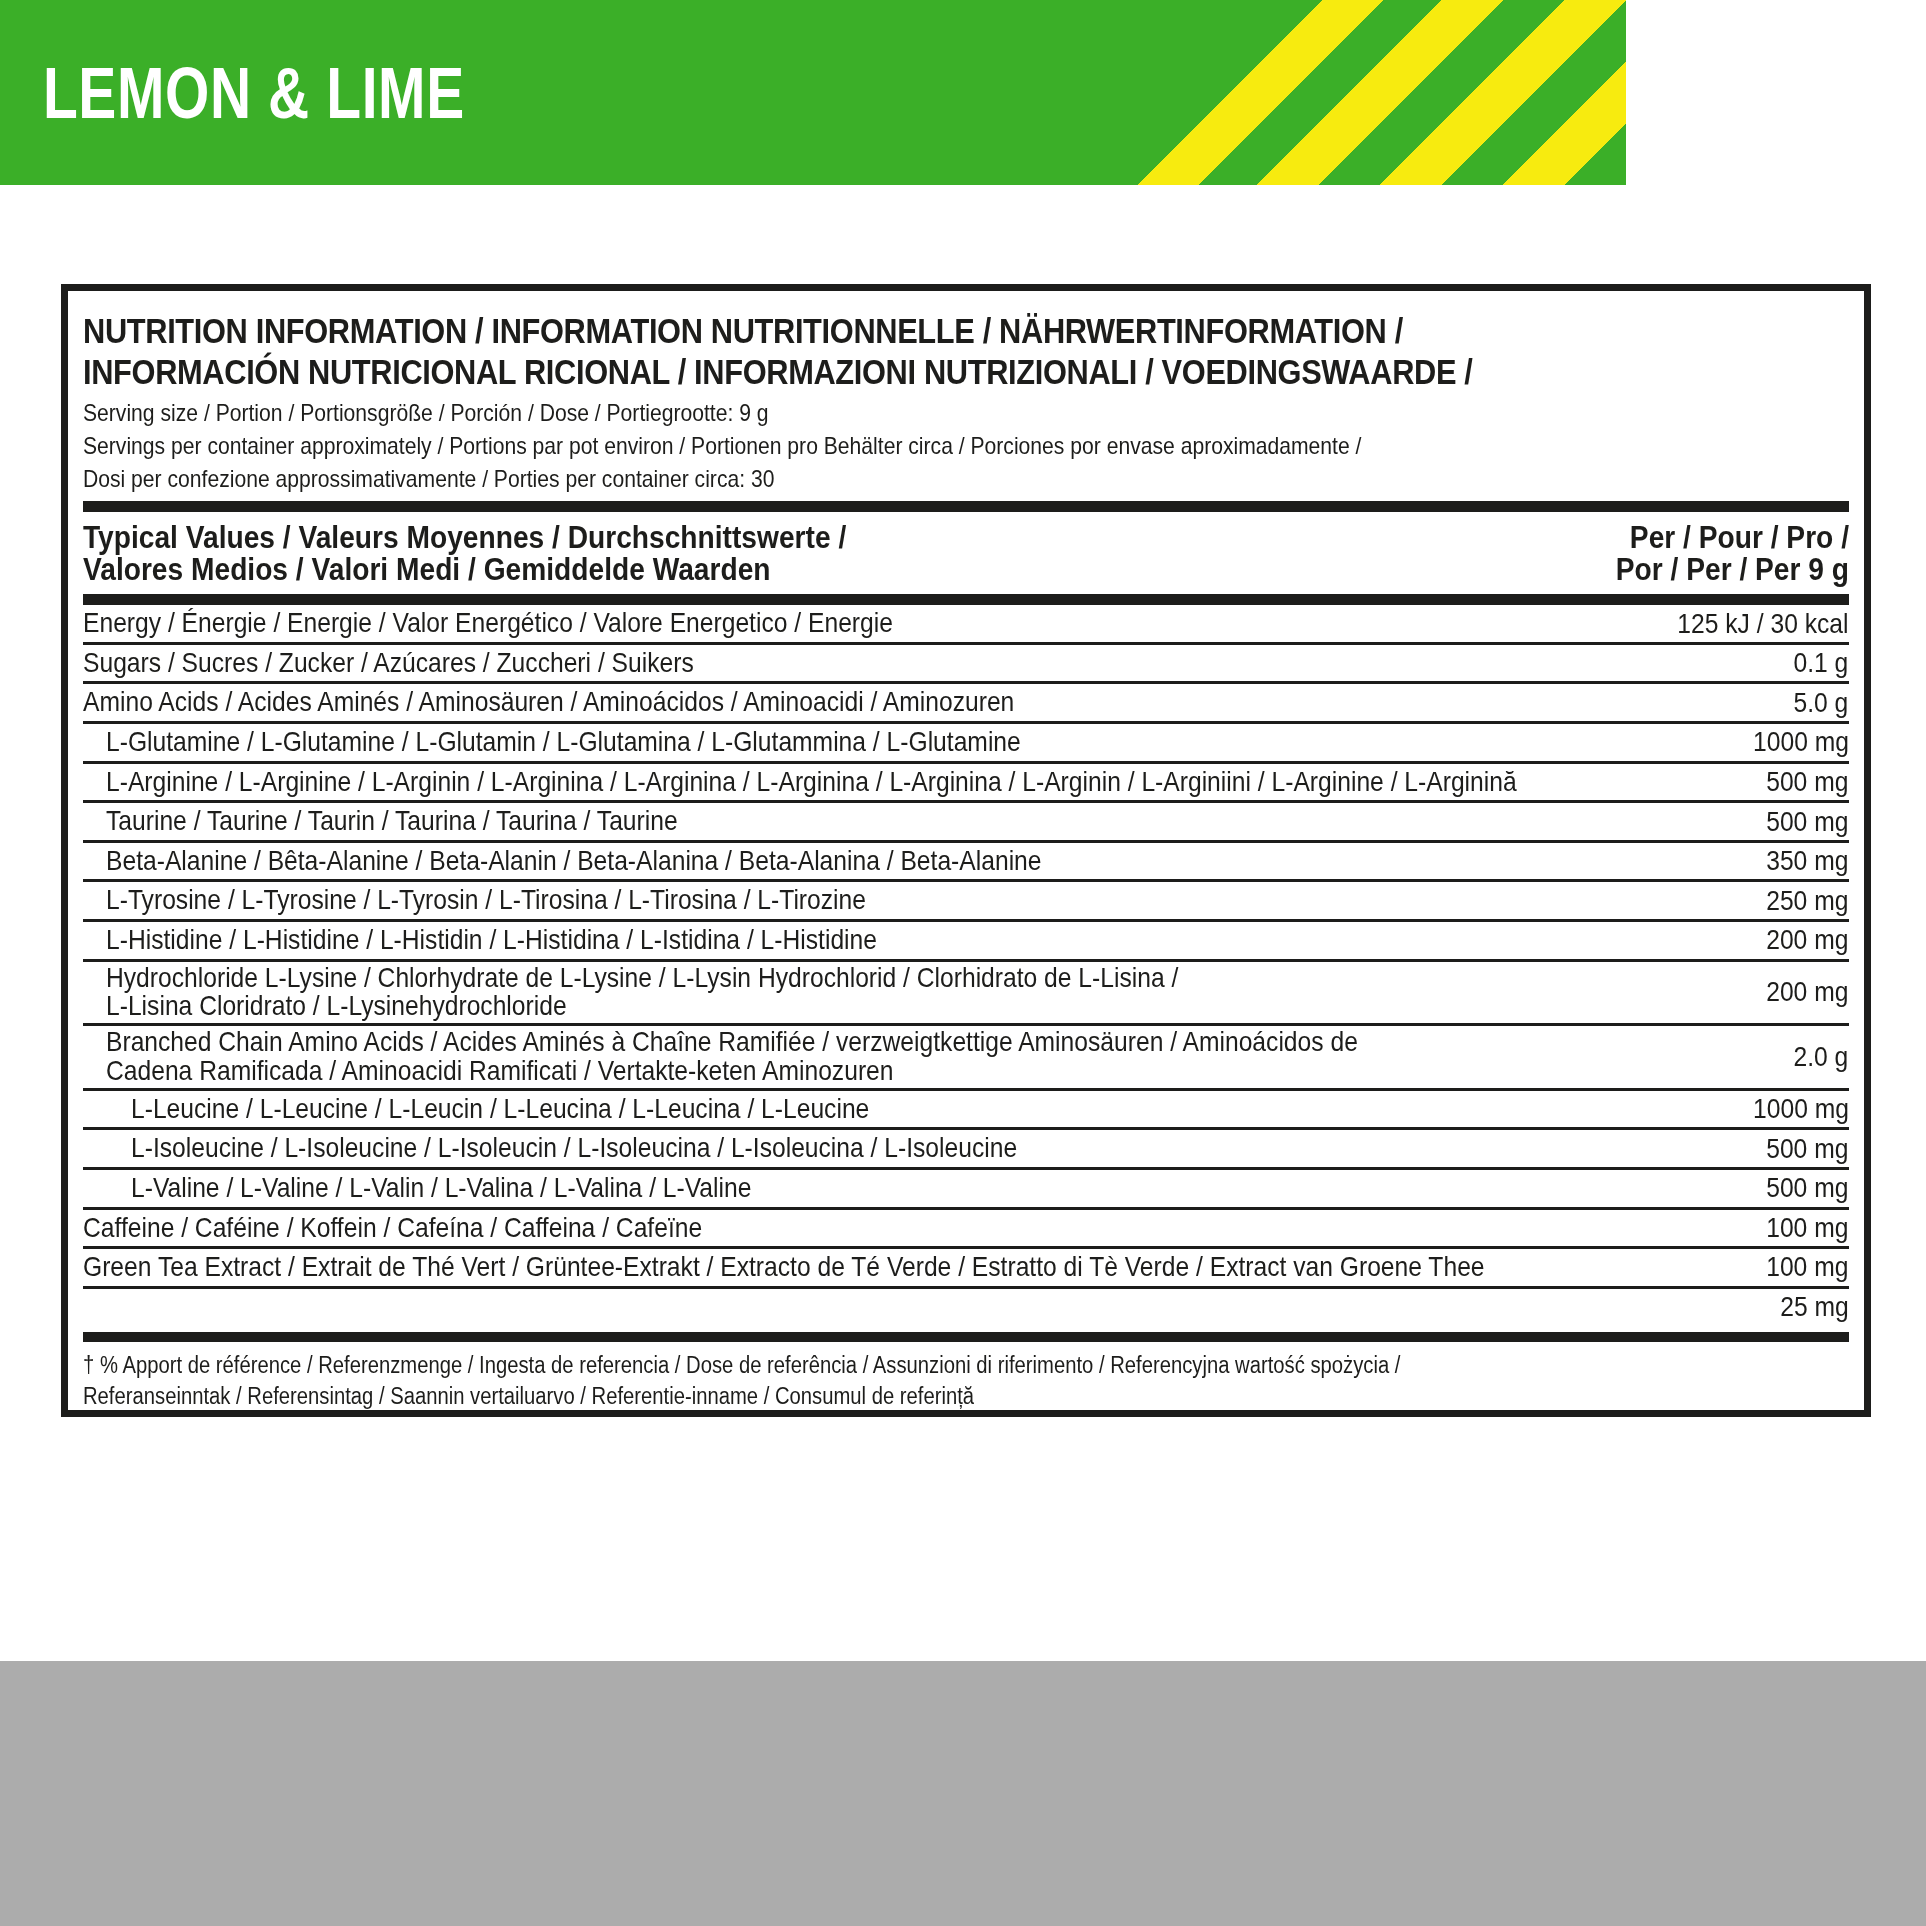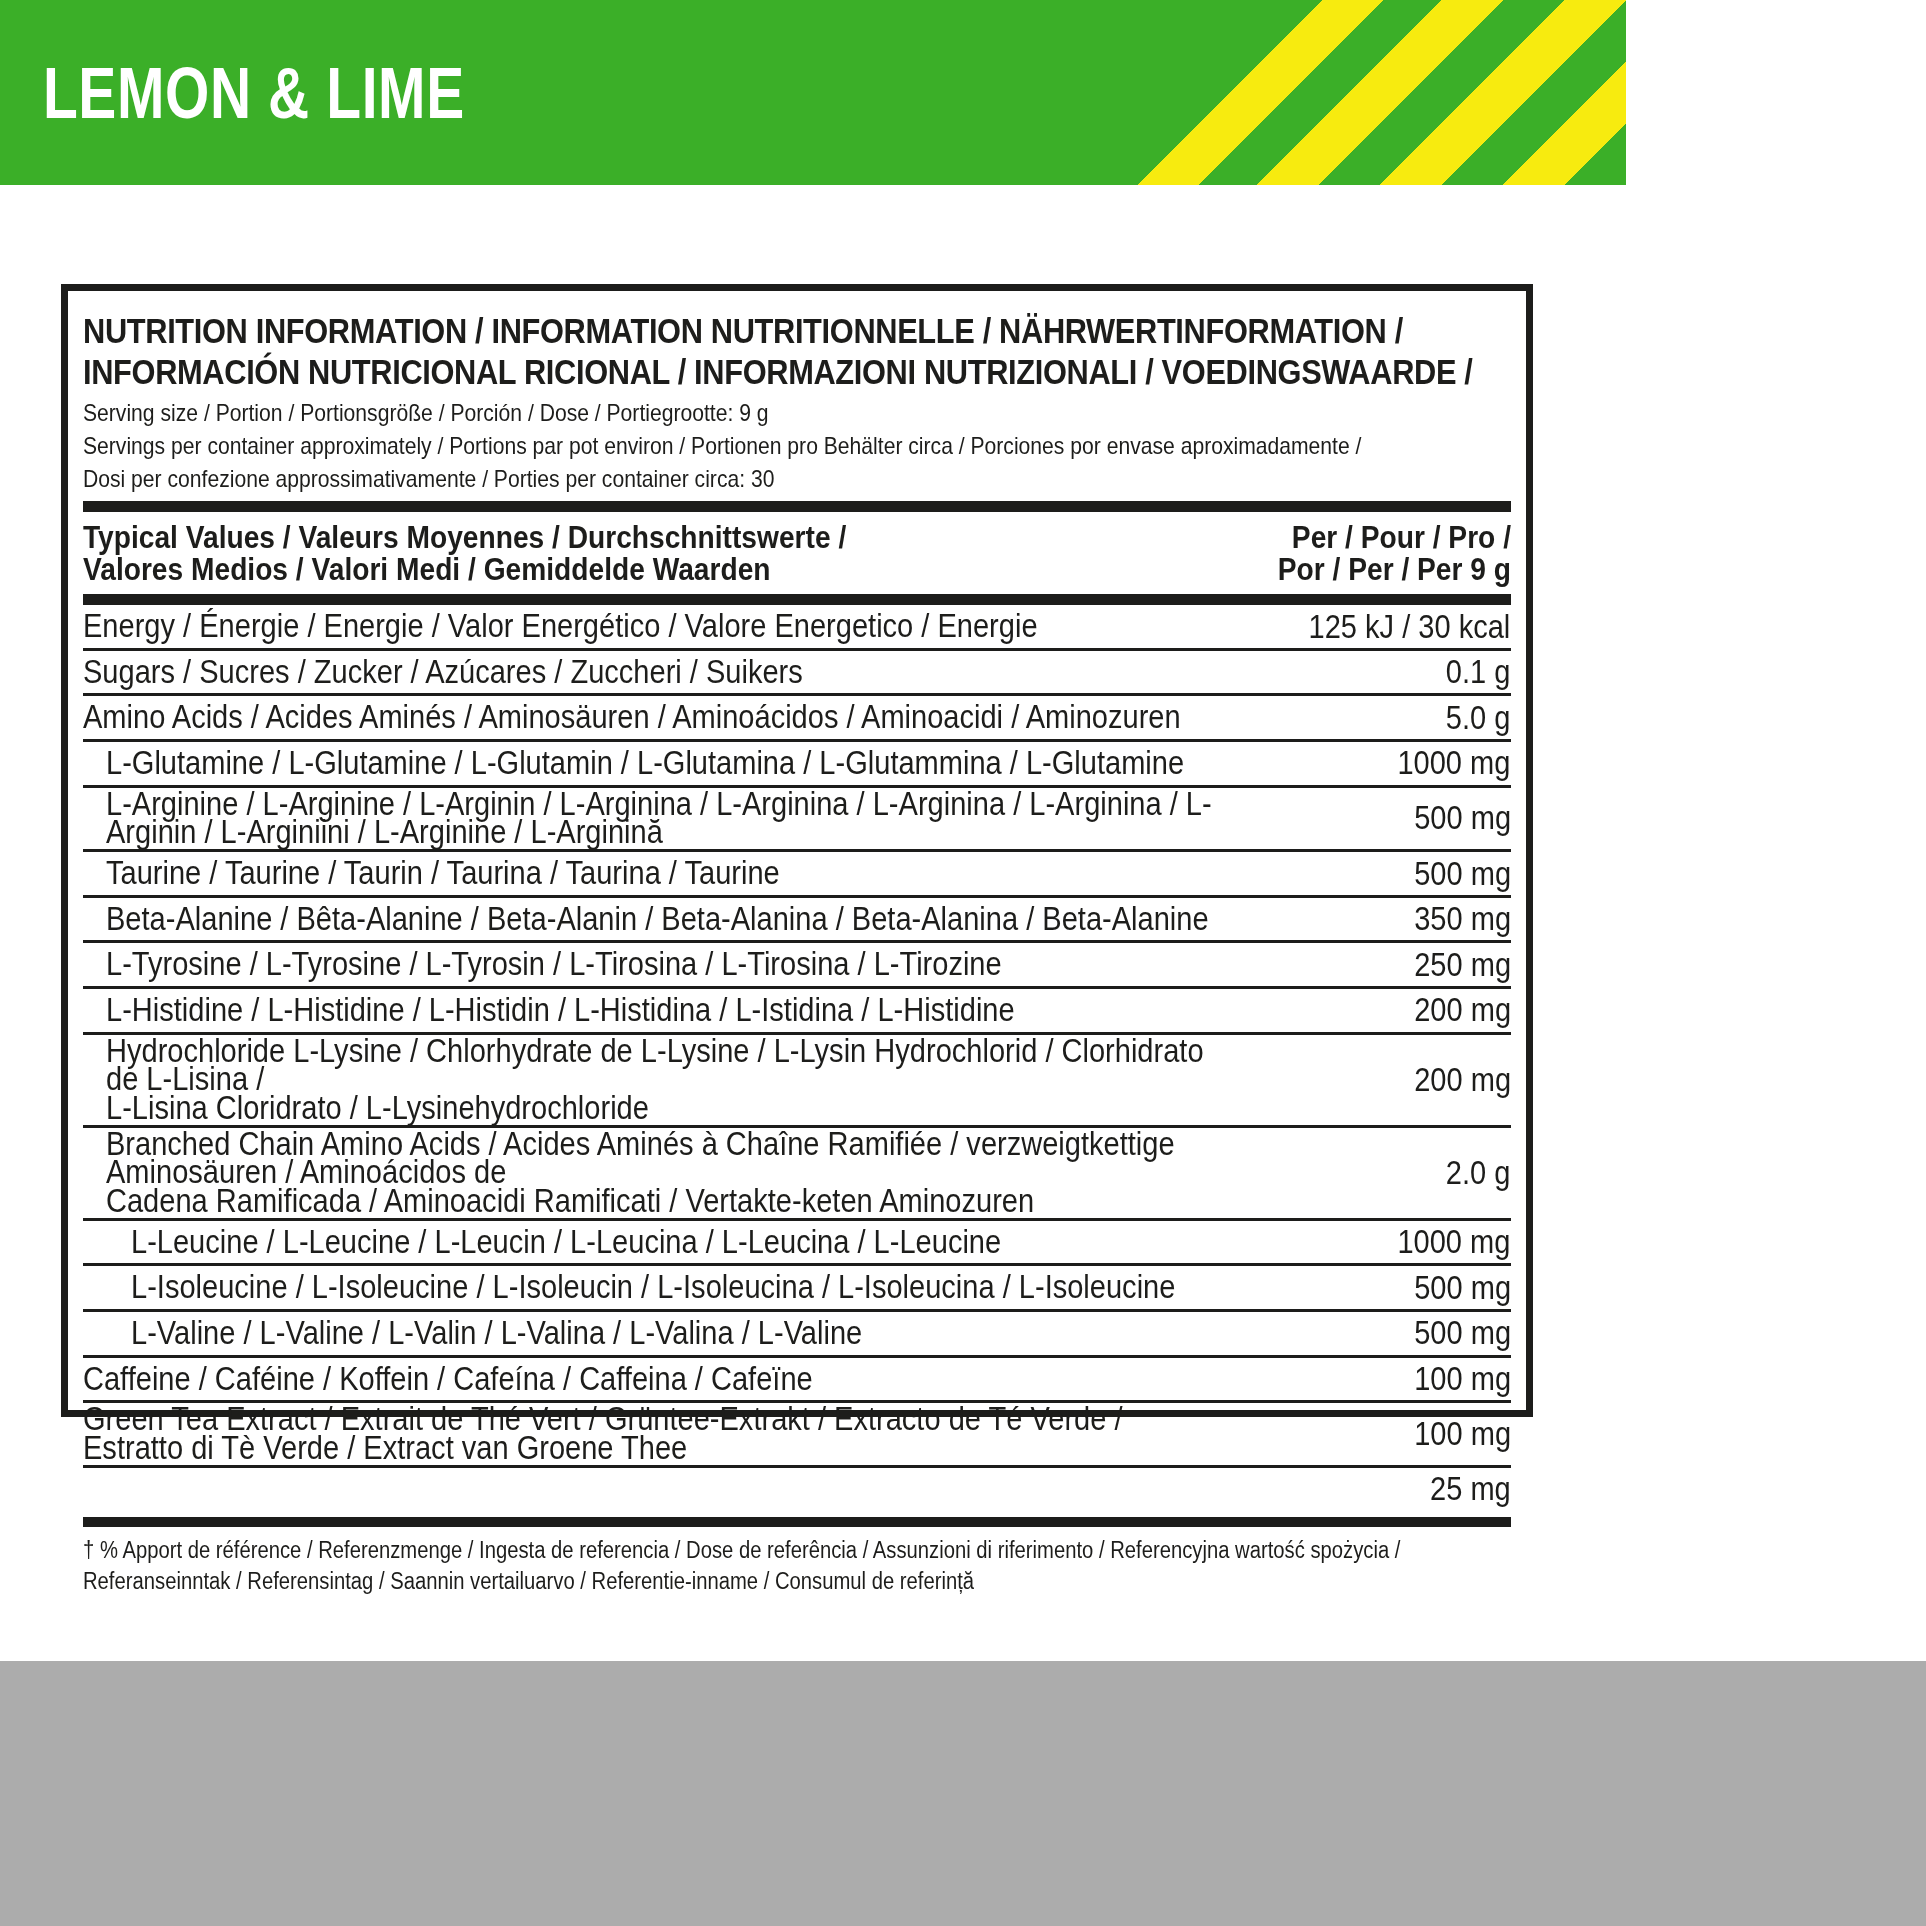--- a/index.html
+++ b/index.html
@@ -33,39 +33,39 @@
       var(--yellow) 240px, var(--yellow) 284px,
       rgba(0,0,0,0) 284px, rgba(0,0,0,0) 327px,
       var(--yellow) 327px, var(--yellow) 371px,
       rgba(0,0,0,0) 371px, rgba(0,0,0,0) 414px,
       var(--yellow) 414px, var(--yellow) 458px,
       rgba(0,0,0,0) 458px, rgba(0,0,0,0) 501px,
       var(--yellow) 501px, var(--yellow) 771px);
   }
   
   .panel{
-    position:absolute;left:61px;top:284px;width:1472px;height:1133px;
+    position:absolute;left:61px;top:284px;width:1810px;height:1133px;
     border:7.7px solid var(--ink);box-sizing:border-box;background:#ffffff;
   }
   .panel-inner{padding:0 15.4px;}
   .cond{transform:scaleX(0.88);transform-origin:left center;}
   .condr{display:inline-block;transform:scaleX(0.88);transform-origin:right center;}
   .heading{margin:18.5px 0 4.6px 0;font-weight:bold;font-size:35px;line-height:41px;letter-spacing:-0.4px;}
   .heading div{white-space:nowrap;}
   .serving{font-size:24px;line-height:33px;}
   .serving div{white-space:nowrap;}
   .thick-bar{height:10.8px;background:var(--ink);margin-top:6.2px;}
   .col-headers{
     display:flex;justify-content:space-between;align-items:flex-end;
     padding:9.2px 0 9.2px 0;font-weight:bold;font-size:32px;line-height:32px;
   }
   .col-headers .right{text-align:right;white-space:nowrap;}
   .col-headers .left{white-space:nowrap;}
   
-  .table{font-size:33px;}
+  .table{font-size:28px;}
   .row{display:flex;align-items:center;padding:2.3px 0;min-height:29px;}
   .row + .row{border-top:3.1px solid var(--ink);}
   .row-label{flex:1;line-height:28.5px;}
   .row-label-text{white-space:pre-line;display:inline-block;transform:scaleX(0.88);transform-origin:left center;}
   .row-value{margin-left:auto;padding-left:18.5px;white-space:nowrap;text-align:left;}
   .indent-1 .row-label{padding-left:23px;}
   .indent-2 .row-label{padding-left:48px;}
   .footnote{font-size:23px;line-height:31px;margin-top:7.7px;padding-bottom:9.2px;}
   .footnote div{white-space:nowrap;}
   

